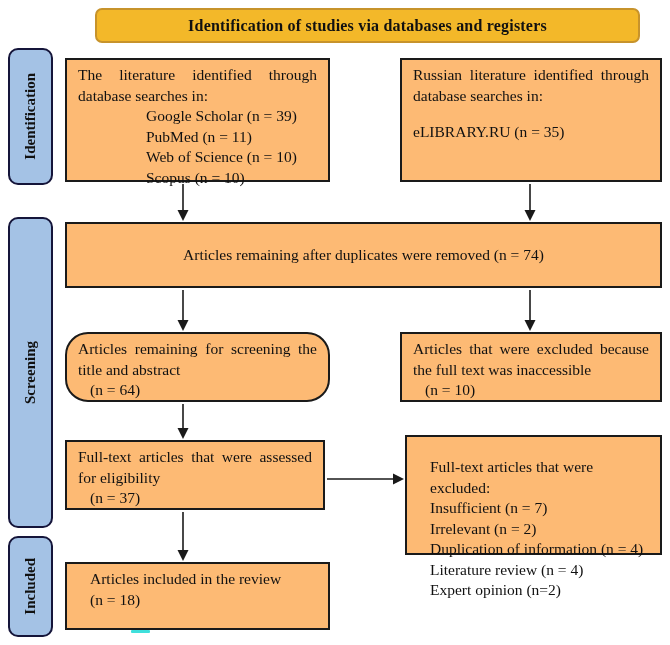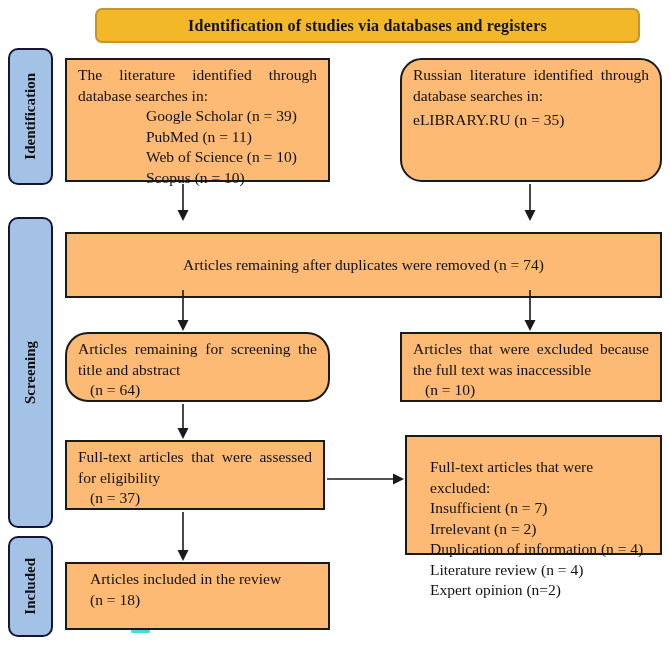--- a/index.html
+++ b/index.html
@@ -29,23 +29,23 @@
   .stage.included{top:536px;height:101px;}
   
   .box{
     position:absolute;background:#fdba74;border:2px solid #1A1A1A;box-sizing:border-box;
     font-size:15.5px;line-height:20.5px;padding:5px 11px 4px 11px;
   }
   .box .jtext{display:block;text-align:justify;}
   .box .line{display:block;margin-left:12px;}
   .box .indent{display:block;padding-left:68px;}
   .box-db{left:65px;top:58px;width:265px;height:124px;}
-  .box-ru{left:400px;top:58px;width:262px;height:124px;border-radius:22px;}
-  .box-ru .result{display:block;margin-top:4px;}
-  .box-dup{left:65px;top:222px;width:597px;height:66px;display:flex;align-items:center;justify-content:center;text-align:center;padding:0 10px;margin-top:10px;}
+  .box-ru{left:400px;top:58px;width:262px;height:124px;}
+  .box-ru .result{display:block;margin-top:16px;}
+  .box-dup{left:65px;top:222px;width:597px;height:66px;display:flex;align-items:center;justify-content:center;text-align:center;padding:0 10px;}
   .box-screen{left:65px;top:332px;width:265px;height:70px;border-radius:23px;}
   .box-inacc{left:400px;top:332px;width:262px;height:70px;}
   .box-elig{left:65px;top:440px;width:260px;height:70px;}
   .box-excl{left:405px;top:435px;width:257px;height:120px;padding-top:20px;}
   .box-incl{left:65px;top:562px;width:265px;height:68px;display:flex;flex-direction:column;justify-content:flex-start;}
   
   svg.arrows{position:absolute;left:0;top:0;pointer-events:none;}
   .arrow-line{stroke:#1A1A1A;stroke-width:1.6;fill:none;}
   .arrow-head{fill:#1A1A1A;stroke:none;}
   

